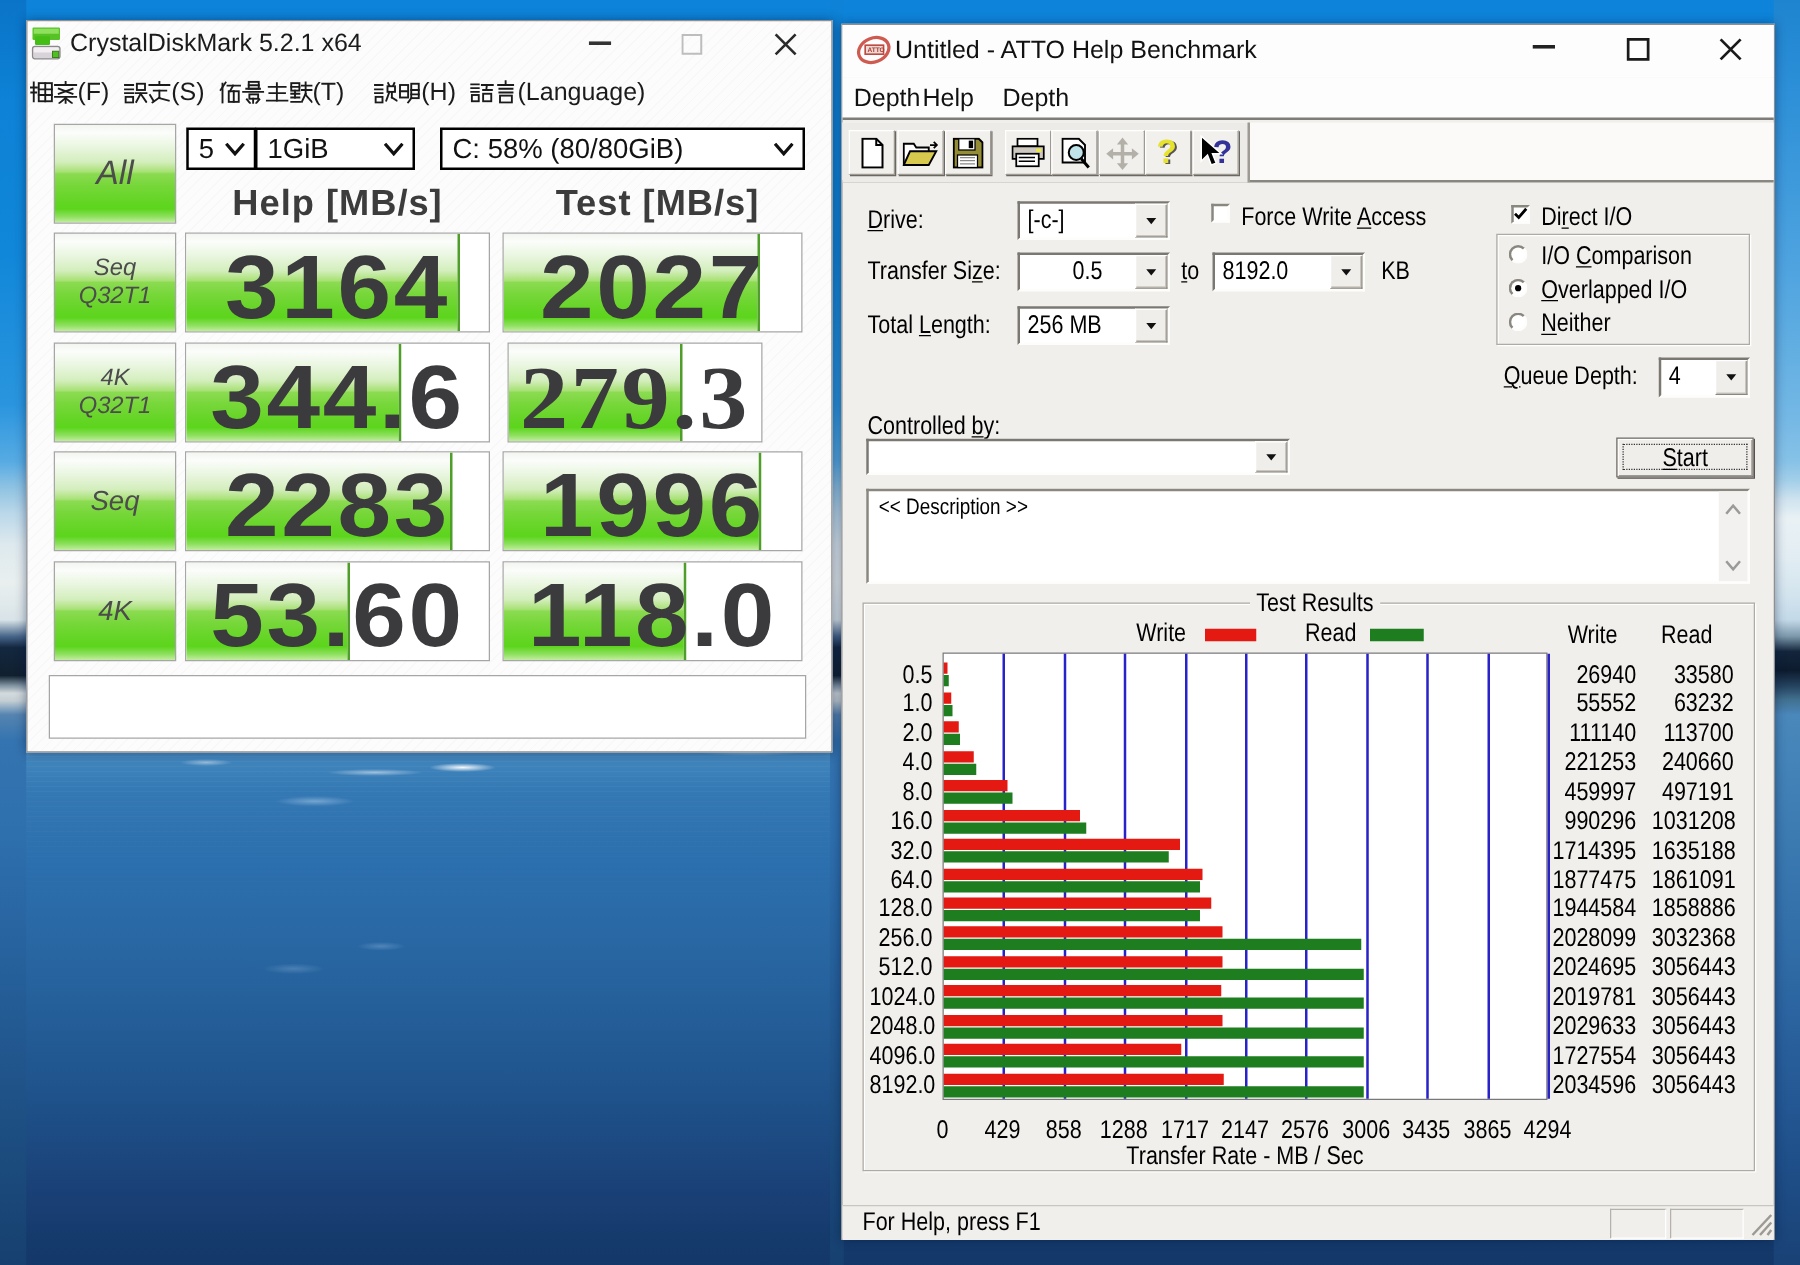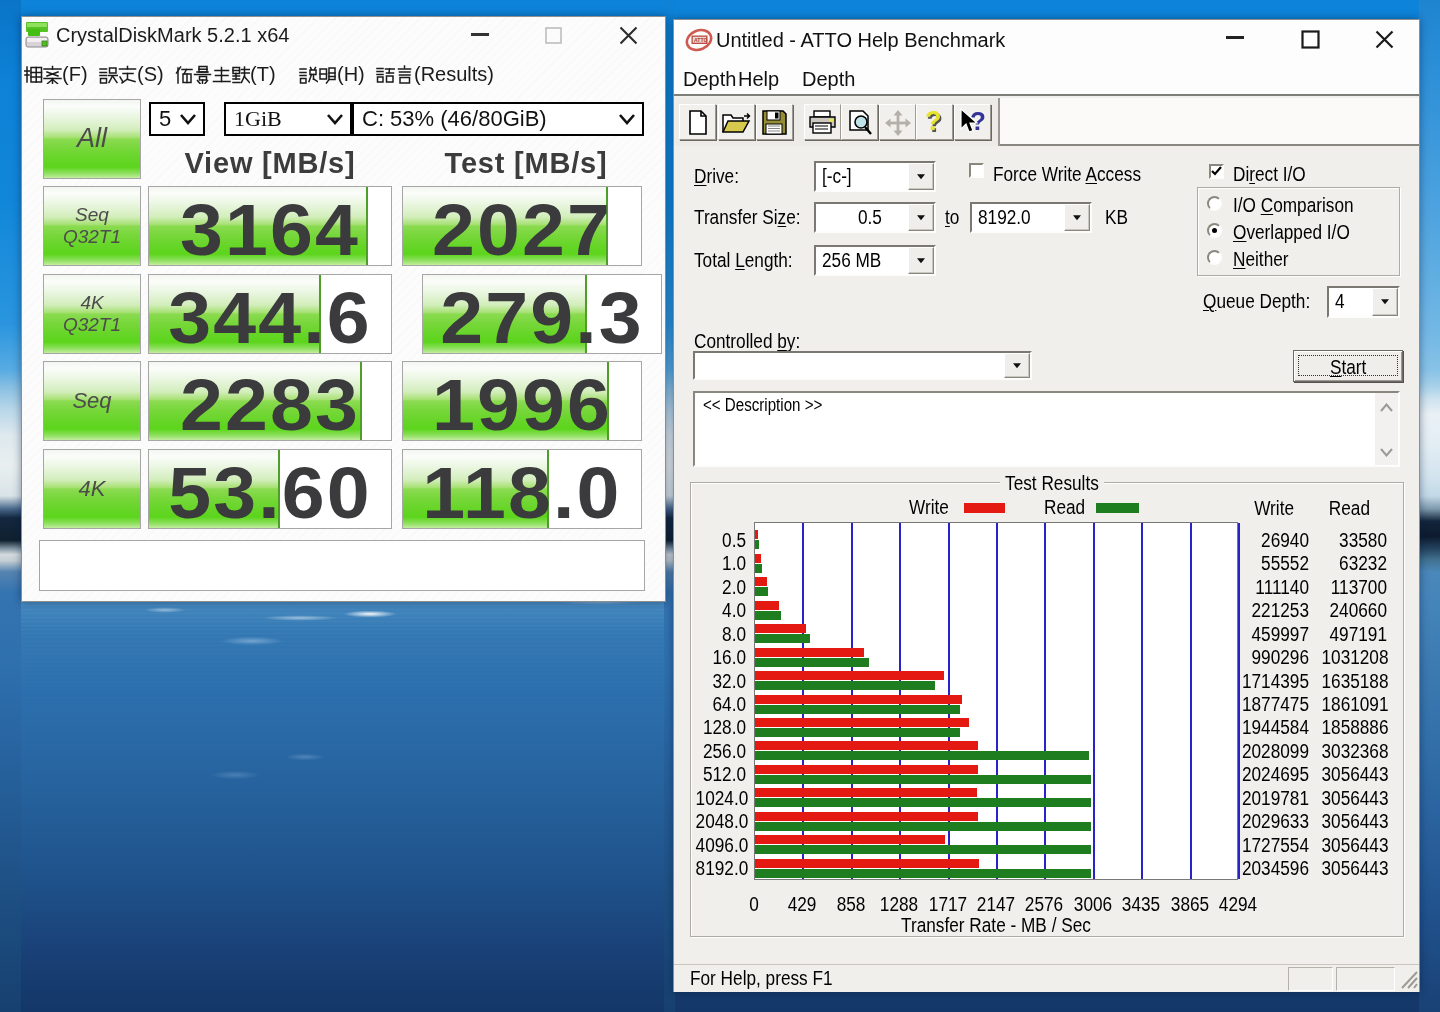--- a/index.html
+++ b/index.html
@@ -218,41 +218,41 @@
         <rect x="10.5" y="11" width="6.5" height="6"></rect>
       </g>
     </svg><svg width="19" height="19" viewBox="0 0 19 19" style="vertical-align:-3px">
       <g stroke="#1b1b1b" stroke-width="1.5" fill="none" stroke-linecap="square">
         <path d="M9.5 1 L9.5 3"></path>
         <path d="M3.5 4 L15.5 4"></path>
         <path d="M4.5 7 L15 7"></path>
         <path d="M4.5 10 L15 10"></path>
         <rect x="5" y="12.5" width="9.5" height="5.5"></rect>
       </g>
-    </svg><span style="font-size:20px;position:relative;top:0px">(Results)</span></span>
+    </svg><span style="font-size:20px;position:relative;top:0px">(Language)</span></span>
 <div class="cdmbox grn lbl" style="left:43px;top:99px;width:98px;height:80px;font-size:27px;">All</div>
 <div class="dd" style="left:149px;width:56px;">
     <span>5</span>
     <svg width="16" height="11" viewBox="0 0 16 11">
       <path d="M1 1 L8 9 L15 1" fill="none" stroke="#111" stroke-width="2.6"></path>
     </svg>
   </div>
-<div class="dd" style="left:224px;width:128px;font-family:Liberation Serif, serif;">
+<div class="dd" style="left:204px;width:128px;">
     <span>1GiB</span>
     <svg width="16" height="11" viewBox="0 0 16 11">
       <path d="M1 1 L8 9 L15 1" fill="none" stroke="#111" stroke-width="2.6"></path>
     </svg>
   </div>
 <div class="dd" style="left:352px;width:292px;">
-    <span>C: 53% (46/80GiB)</span>
+    <span>C: 58% (80/80GiB)</span>
     <svg width="16" height="11" viewBox="0 0 16 11">
       <path d="M1 1 L8 9 L15 1" fill="none" stroke="#111" stroke-width="2.6"></path>
     </svg>
   </div>
-<div class="hdr" style="left:148px;">View [MB/s]</div>
+<div class="hdr" style="left:148px;">Help [MB/s]</div>
 <div class="hdr" style="left:404px;">Test [MB/s]</div>
 <div class="cdmbox grn lbl" style="left:43px;top:186px;width:98px;height:80px;font-size:19px;">
     <span>Seq</span>
     <span>Q32T1</span>
   </div>
 <div class="cdmbox grn lbl" style="left:43px;top:274px;width:98px;height:80px;font-size:19px;">
     <span>4K</span>
     <span>Q32T1</span>
   </div>
 <div class="cdmbox grn lbl" style="left:43px;top:361px;width:98px;height:80px;font-size:22px;">Seq</div>
@@ -262,21 +262,21 @@
     <div class="num">3164</div>
   </div>
 <div class="cdmbox cell" style="left:402px;top:186px;width:240px;height:80px;">
     <div class="fill grn" style="width:86%"></div>
     <div class="num">2027</div>
   </div>
 <div class="cdmbox cell" style="left:148px;top:274px;width:244px;height:80px;">
     <div class="fill grn" style="width:71%"></div>
     <div class="num">344.6</div>
   </div>
-<div class="cdmbox cell" style="left:422px;top:274px;width:240px;height:80px;">
+<div class="cdmbox cell" style="left:406px;top:274px;width:204px;height:80px;font-family:Liberation Serif, serif;">
     <div class="fill grn" style="width:69%"></div>
     <div class="num">279.3</div>
   </div>
 <div class="cdmbox cell" style="left:148px;top:361px;width:244px;height:80px;">
     <div class="fill grn" style="width:88%"></div>
     <div class="num">2283</div>
   </div>
 <div class="cdmbox cell" style="left:402px;top:361px;width:240px;height:80px;">
     <div class="fill grn" style="width:86.5%"></div>
     <div class="num">1996</div>

